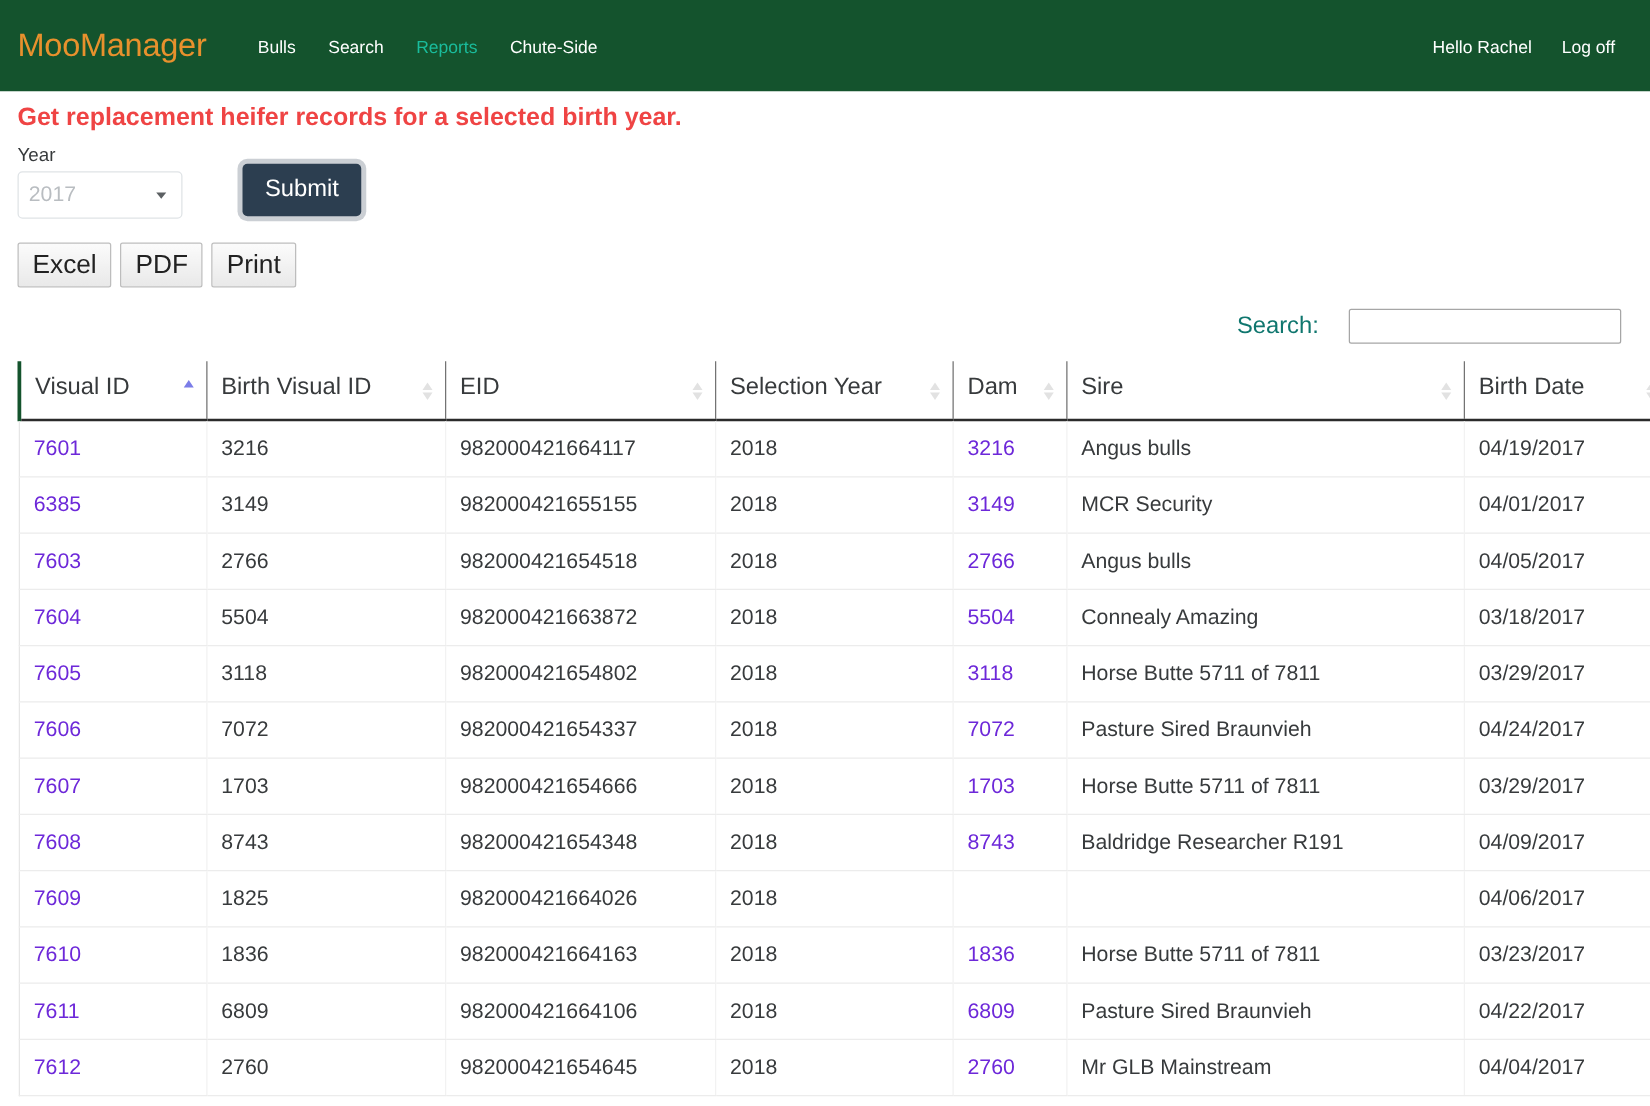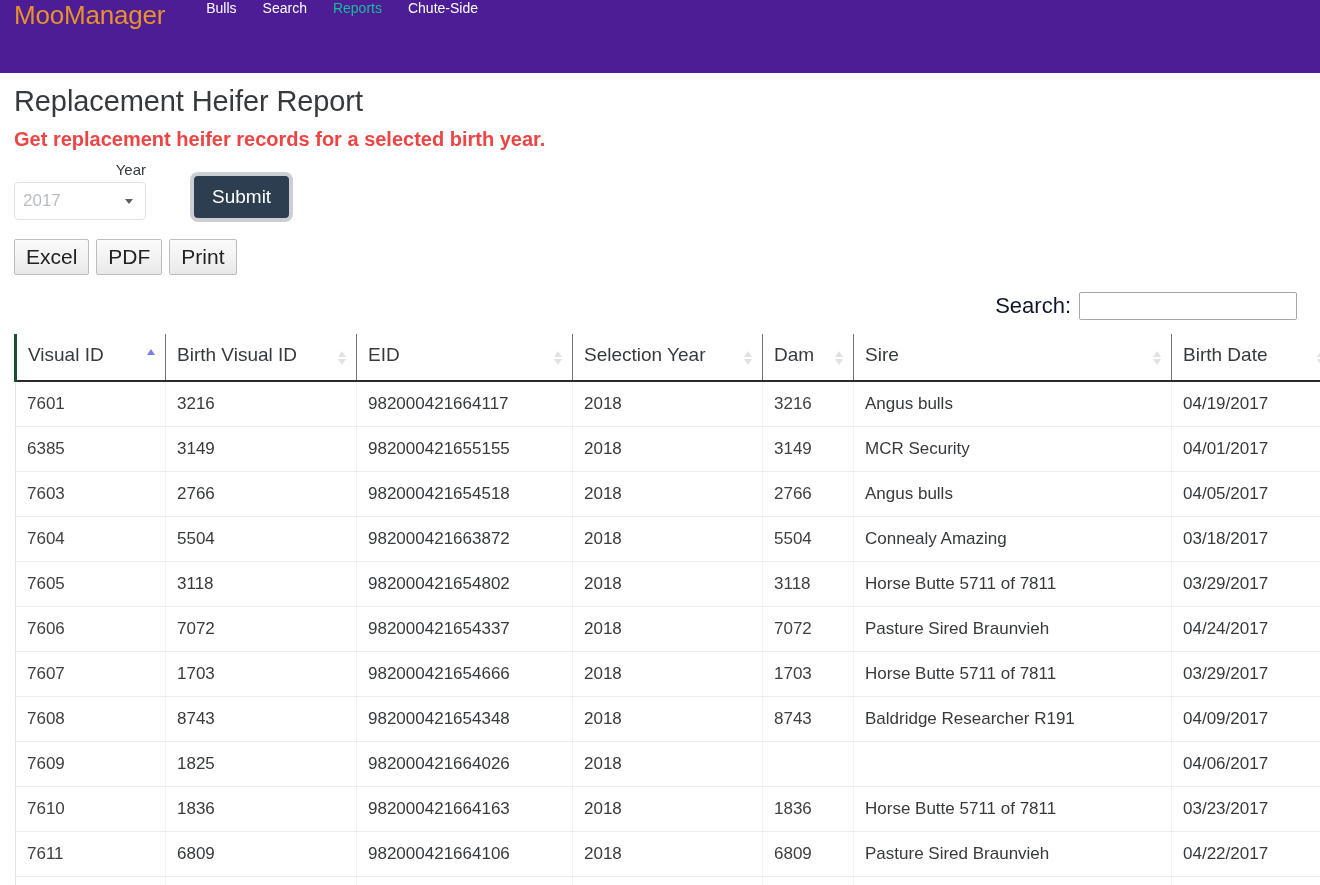--- a/index.html
+++ b/index.html
@@ -8,23 +8,23 @@
     width: 1320px; height: 885px;
     background: #ffffff;
     font-family: "Liberation Sans", sans-serif;
     color: #212529;
     overflow: hidden;
   }
 
   
   .navbar {
     height: 73px;
-    background: #4c1d95;
+    background: #14532d;
     display: flex;
-    align-items: flex-start;
+    align-items: center;
     padding: 0 16px 0 14px;
     width: 100%;
   }
   .brand {
     color: #e8912d;
     font-size: 26px;
     letter-spacing: -0.2px;
     margin-right: 28px;
     white-space: nowrap;
     cursor: pointer;
@@ -57,21 +57,21 @@
     margin: 10px 0 3px 0;
     font-weight: bold;
   }
 
   
   .form-row {
     display: flex;
     align-items: flex-end;
     margin-top: 11px;
   }
-  .form-group { display: flex; flex-direction: column; align-items: flex-end; }
+  .form-group { display: flex; flex-direction: column; }
   .form-label {
     font-size: 15px;
     color: #373a3c;
     margin-bottom: 5px;
     line-height: 1;
   }
   .year-select {
     width: 132px;
     height: 38px;
     border: 1px solid #dfe3e6;
@@ -122,21 +122,21 @@
   }
 
   
   .search-row {
     display: flex;
     justify-content: flex-end;
     align-items: center;
     margin-top: 17px;
     padding-right: 9px;
   }
-  .search-label { font-size: 22px; color: #0f172a; margin-right: 8px; }
+  .search-label { font-size: 19px; color: #0f766e; margin-right: 24px; }
   .search-input {
     width: 218px;
     height: 28px;
     border: 1px solid #a6a6a6;
     border-radius: 2px;
     font-size: 15px;
     font-family: "Liberation Sans", sans-serif;
     padding: 2px 6px;
     outline: none;
     background: #fff;
@@ -189,21 +189,21 @@
     border-left: 1px solid #f2f2f2;
     color: #373a3c;
     font-size: 17px;
     white-space: nowrap;
     overflow: hidden;
     text-overflow: ellipsis;
   }
   table.report tbody td:first-child { border-left: 1px solid #e6e6e6; }
   table.report tbody td:last-child { border-right: 1px solid #e6e6e6; }
   table.report tbody tr:first-child td { border-top: none; }
-  .cell-link { color: #404040; cursor: pointer; text-decoration: none; }
+  .cell-link { color: #6d28d9; cursor: pointer; text-decoration: none; }
 
   
   col.c-visual      { width: 150px; }
   col.c-birthvisual { width: 191px; }
   col.c-eid         { width: 216px; }
   col.c-selyear     { width: 190px; }
   col.c-dam         { width: 91px; }
   col.c-sire        { width: 318px; }
   col.c-birthdate   { width: 164px; }
 </style>
@@ -211,25 +211,28 @@
 <body>
 
 <div class="navbar">
   <div class="brand">MooManager</div>
   <div class="nav-links">
       <span class="nav-link">Bulls</span>
       <span class="nav-link">Search</span>
       <span class="nav-link active">Reports</span>
       <span class="nav-link">Chute-Side</span>
     </div>
+  <div class="nav-right">
+    <span class="nav-link">Hello Rachel</span>
+    <span class="nav-link">Log off</span>
+  </div>
 </div>
 
 <div class="content">
 
-  <h1 class="page-title">Replacement Heifer Report</h1>
   <p class="page-subtitle">Get replacement heifer records for a selected birth year.</p>
 
   <div class="form-row">
     <div class="form-group">
       <label class="form-label">Year</label>
       <div class="year-select">
         <span>2017</span>
         <span class="caret"></span>
       </div>
     </div>

